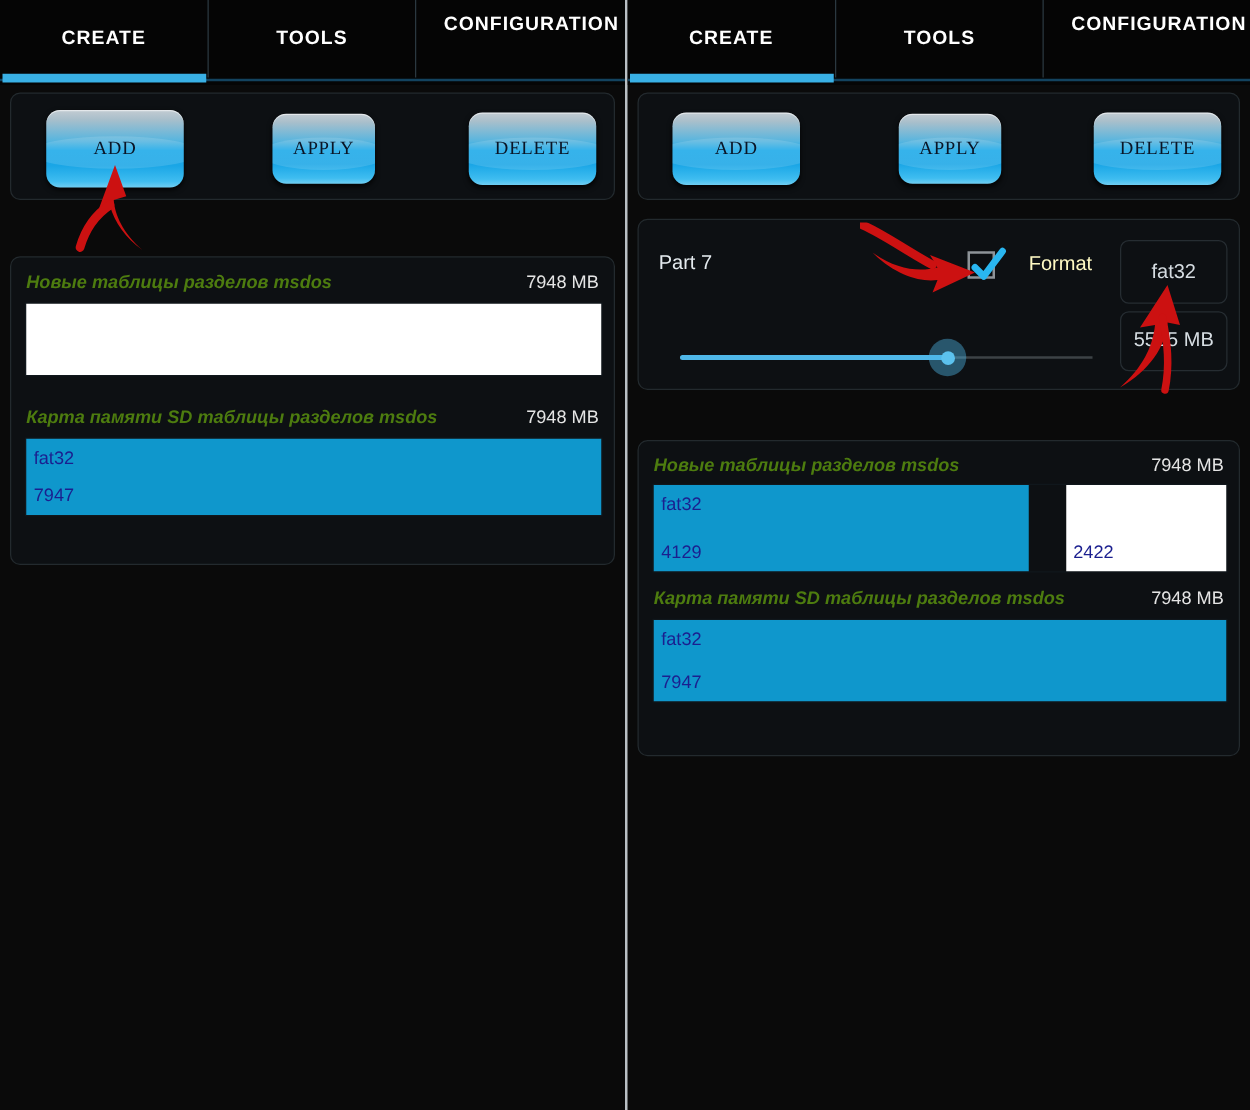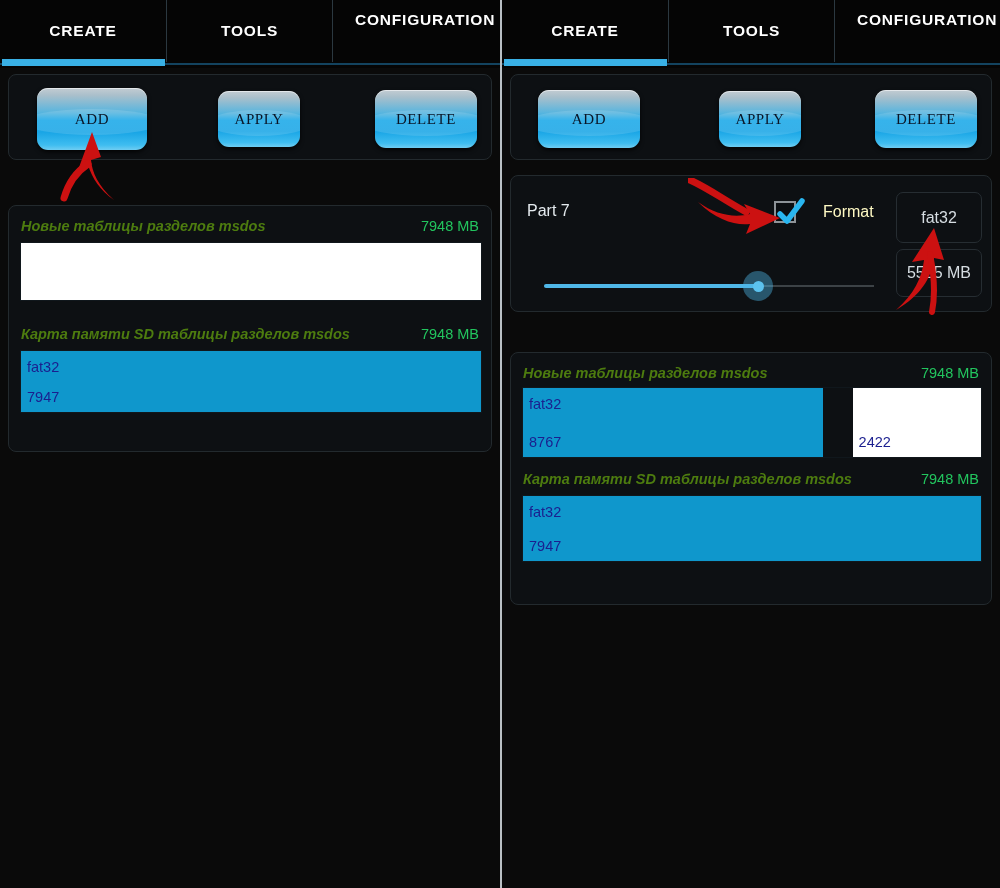--- a/index.html
+++ b/index.html
@@ -92,21 +92,21 @@
   
   .dlabel {
     position: absolute;
     color: #4d7c0f;
     font-size: 14.5px;
     font-weight: bold;
     font-style: italic;
   }
   .dsize {
     position: absolute;
-    color: #22c55e;
+    color: #e5e5e5;
     font-size: 14.5px;
     text-align: right;
   }
   .bar {
     position: absolute;
     display: flex;
     border: 1px solid #10171c;
   }
   .seg { position: relative; height: 100%; overflow: hidden; }
   .seg .fs {
@@ -281,21 +281,21 @@
       </div>
     </div>
 
     <div class="card" style="left:8px; top:352px; width:482px; height:253px;">
 
       <div class="dlabel" style="left:12px; top:12px;">Новые таблицы разделов msdos</div>
       <div class="dsize" style="right:12px; top:12px; width:150px;">7948 MB</div>
       <div class="bar" style="left:11px; top:34px; width:460px; height:71px;">
         <div class="seg blue" style="width:70%;">
           <div class="fs">fat32</div>
-          <div class="mb">8767</div>
+          <div class="mb">4129</div>
         </div>
         <div class="seg free" style="width:30%;margin-left:30px;">
           <div class="fs"></div>
           <div class="mb">2422</div>
         </div>
       </div>
 
       <div class="dlabel" style="left:12px; top:118px;">Карта памяти SD таблицы разделов msdos</div>
       <div class="dsize" style="right:12px; top:118px; width:150px;">7948 MB</div>
       <div class="bar" style="left:11px; top:142px; width:460px; height:67px;">

